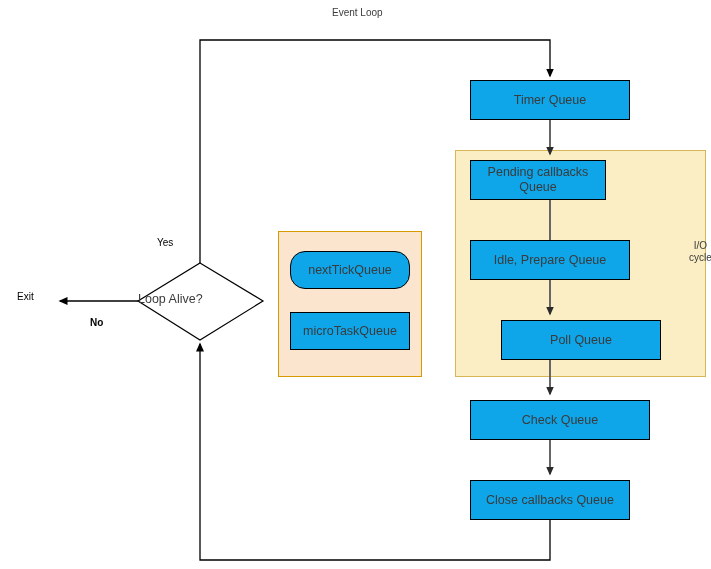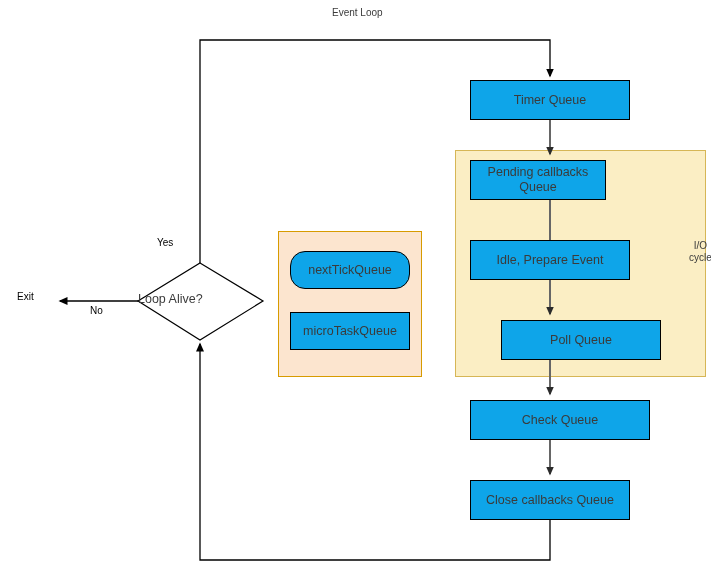--- a/index.html
+++ b/index.html
@@ -74,21 +74,21 @@
     text-align: center;
     color: #3b3b3b;
     margin-left: 44px;
   }
   #title-label {
     left: 332px;
     top: 7px;
     color: #3b3b3b;
   }
   #yes-label   { left: 157px; top: 237px; }
-  #no-label    { left: 90px;  top: 305px; }
+  #no-label    { left: 90px;  top: 317px; font-weight: bold; }
   #exit-label  { left: 17px;  top: 291px; }
   .diamond-text {
     position: absolute;
     left: 138px;
     top: 292px;
     width: 126px;
     text-align: left;
     font-size: 12.5px;
     color: #3b3b3b;
   }
@@ -127,21 +127,21 @@
 
     <polygon points="200,263 263,301 200,340 138,301" fill="#ffffff" stroke="#000000" stroke-width="1.2"></polygon>
   </svg>
 
   <div class="free-label" id="title-label">Event Loop</div>
 
   <div class="node" style="left:470px; top:80px; width:160px; height:40px;">Timer Queue</div>
 
   <div class="node" style="left:470px; top:160px; width:136px; height:40px;">Pending callbacks Queue</div>
 
-  <div class="node" style="left:470px; top:240px; width:160px; height:40px;">Idle, Prepare Event</div>
+  <div class="node" style="left:470px; top:240px; width:160px; height:40px;">Idle, Prepare Queue</div>
 
   <div class="node" style="left:470px; top:320px; width:160px; height:40px;margin-left:31px;">Poll Queue</div>
 
   <div class="node" style="left:470px; top:400px; width:180px; height:40px;">Check Queue</div>
 
   <div class="node" style="left:470px; top:480px; width:160px; height:40px;">Close callbacks Queue</div>
 
   <div class="free-label" id="io-cycle-label">
     <span>I/O</span><br>
     <span>cycle</span>

